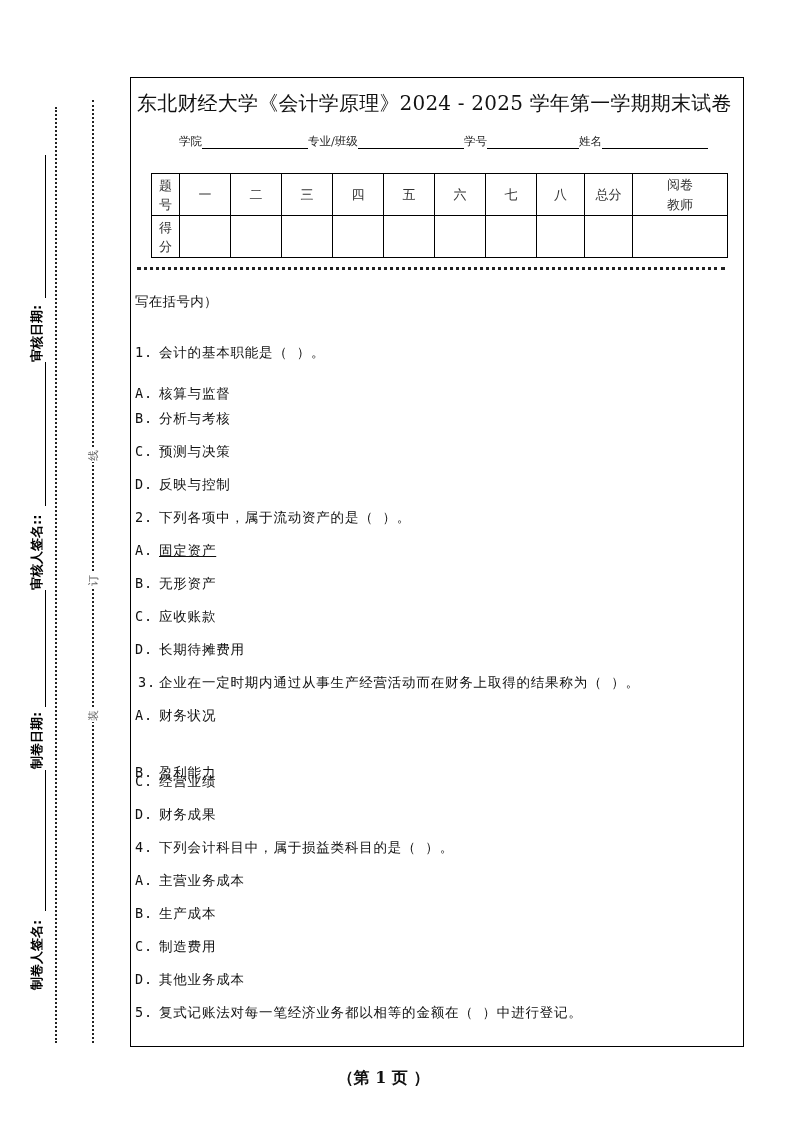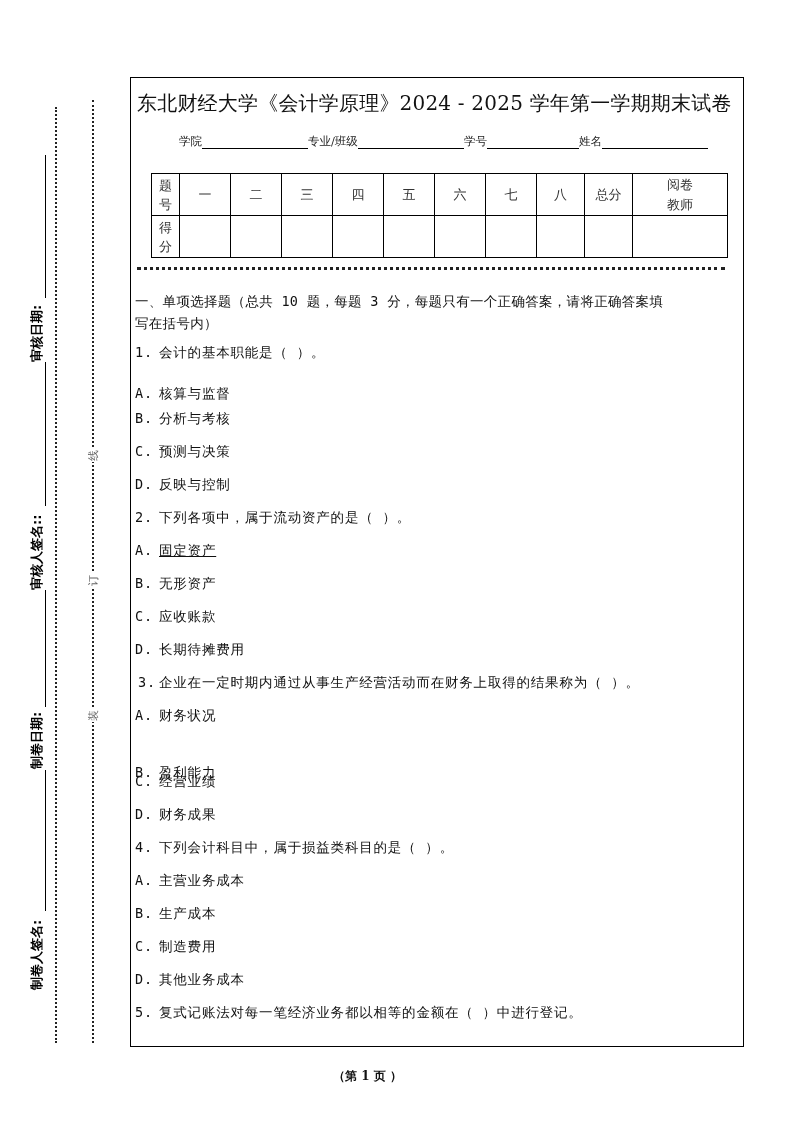--- a/index.html
+++ b/index.html
@@ -60,21 +60,21 @@
     .content {
       position: absolute; left: 4px; top: 212px; width: 604px;
       font-family: "DejaVu Sans Mono", "Liberation Mono", monospace; font-size: 13.5px; color: #111;
     }
     .section-head { line-height: 22px; letter-spacing: 0.3px; }
     .q-line { position: absolute; left: 0; white-space: nowrap; letter-spacing: 0.8px; }
     .q-line .num { display: inline-block; width: 24px; }
 
     .footer {
       position: absolute; left: 0; width: 735px; top: 1068px; text-align: center;
-      font-family: "DejaVu Serif", "Liberation Serif", serif; font-size: 12px; font-weight: bold;
+      font-family: "DejaVu Serif", "Liberation Serif", serif; font-size: 16px; font-weight: bold; padding-left: 16px;
     }
   </style>
 </head>
 <body>
 
 <div>
   <div class="vline-dot" style="left:55px; top:107px; height:936px;"></div>
   <div class="vline-dot" style="left:92px; top:100px; height:943px;"></div>
 
   <div class="vline-solid" style="top:155px; height:143px;"></div>
@@ -157,21 +157,20 @@
       <td></td>
       <td></td>
     </tr>
   </tbody>
     </table>
 
   <div class="dotsep"></div>
 
   <div class="content">
     <div class="section-head">
-      <div>一、单项选择题（总共 10 题，每题 3 分，每题只有一个正确答案，请将正确答案填</div>
       <div>写在括号内）</div>
     </div>
 
     <div class="q-line" style="top:54px;">
       <span class="num">1.</span><span>会计的基本职能是（   ）。</span>
     </div>
     <div class="q-line" style="top:95px;"><span class="num">A.</span><span>核算与监督</span></div>
     <div class="q-line" style="top:120px;"><span class="num">B.</span><span>分析与考核</span></div>
     <div class="q-line" style="top:153px;"><span class="num">C.</span><span>预测与决策</span></div>
     <div class="q-line" style="top:186px;"><span class="num">D.</span><span>反映与控制</span></div>

